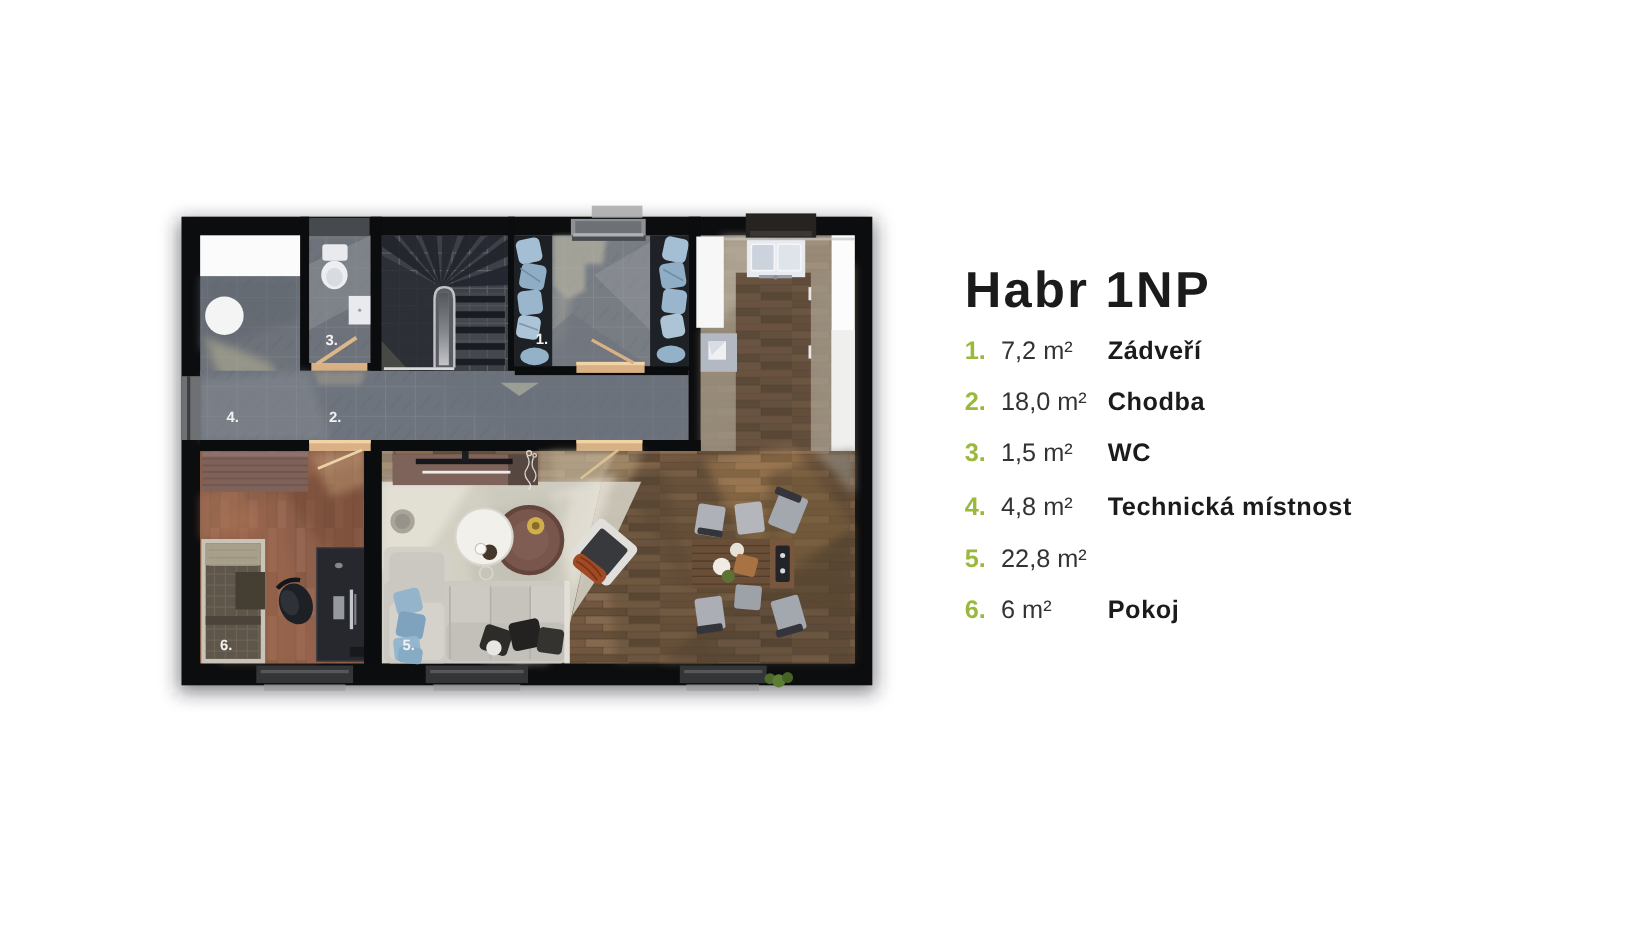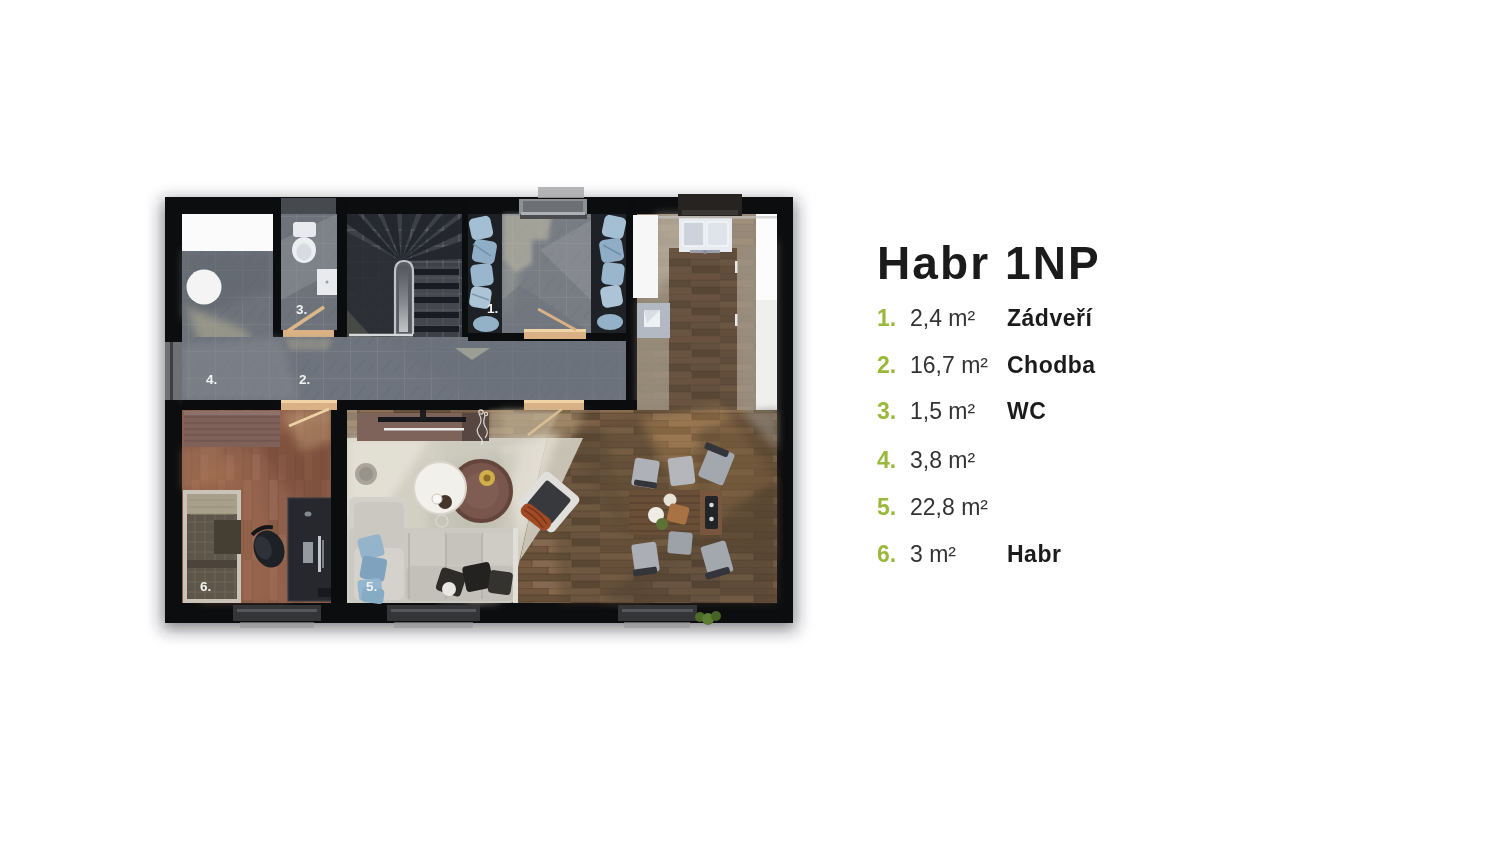--- a/index.html
+++ b/index.html
@@ -480,43 +480,44 @@
   <text x="206" y="384">4.</text>
   <text x="366" y="591">5.</text>
   <text x="200" y="591">6.</text>
 </g>
 </svg>
 
 <div class="title">Habr 1NP</div>
 
 <div class="row" style="top:305px;">
     <span class="num">1.</span>
-    <span class="area">2,4 m²</span>
+    <span class="area">7,2 m²</span>
     <span class="name">Zádveří</span>
   </div>
 
 <div class="row" style="top:352px;">
     <span class="num">2.</span>
-    <span class="area">16,7 m²</span>
+    <span class="area">18,0 m²</span>
     <span class="name">Chodba</span>
   </div>
 
 <div class="row" style="top:398px;">
     <span class="num">3.</span>
     <span class="area">1,5 m²</span>
     <span class="name">WC</span>
   </div>
 
 <div class="row" style="top:447px;">
     <span class="num">4.</span>
-    <span class="area">3,8 m²</span>
+    <span class="area">4,8 m²</span>
+    <span class="name">Technická místnost</span>
   </div>
 
 <div class="row" style="top:494px;">
     <span class="num">5.</span>
     <span class="area">22,8 m²</span>
   </div>
 
 <div class="row" style="top:541px;">
     <span class="num">6.</span>
-    <span class="area">3 m²</span>
-    <span class="name">Habr</span>
+    <span class="area">6 m²</span>
+    <span class="name">Pokoj</span>
   </div>
 
 </body></html>

